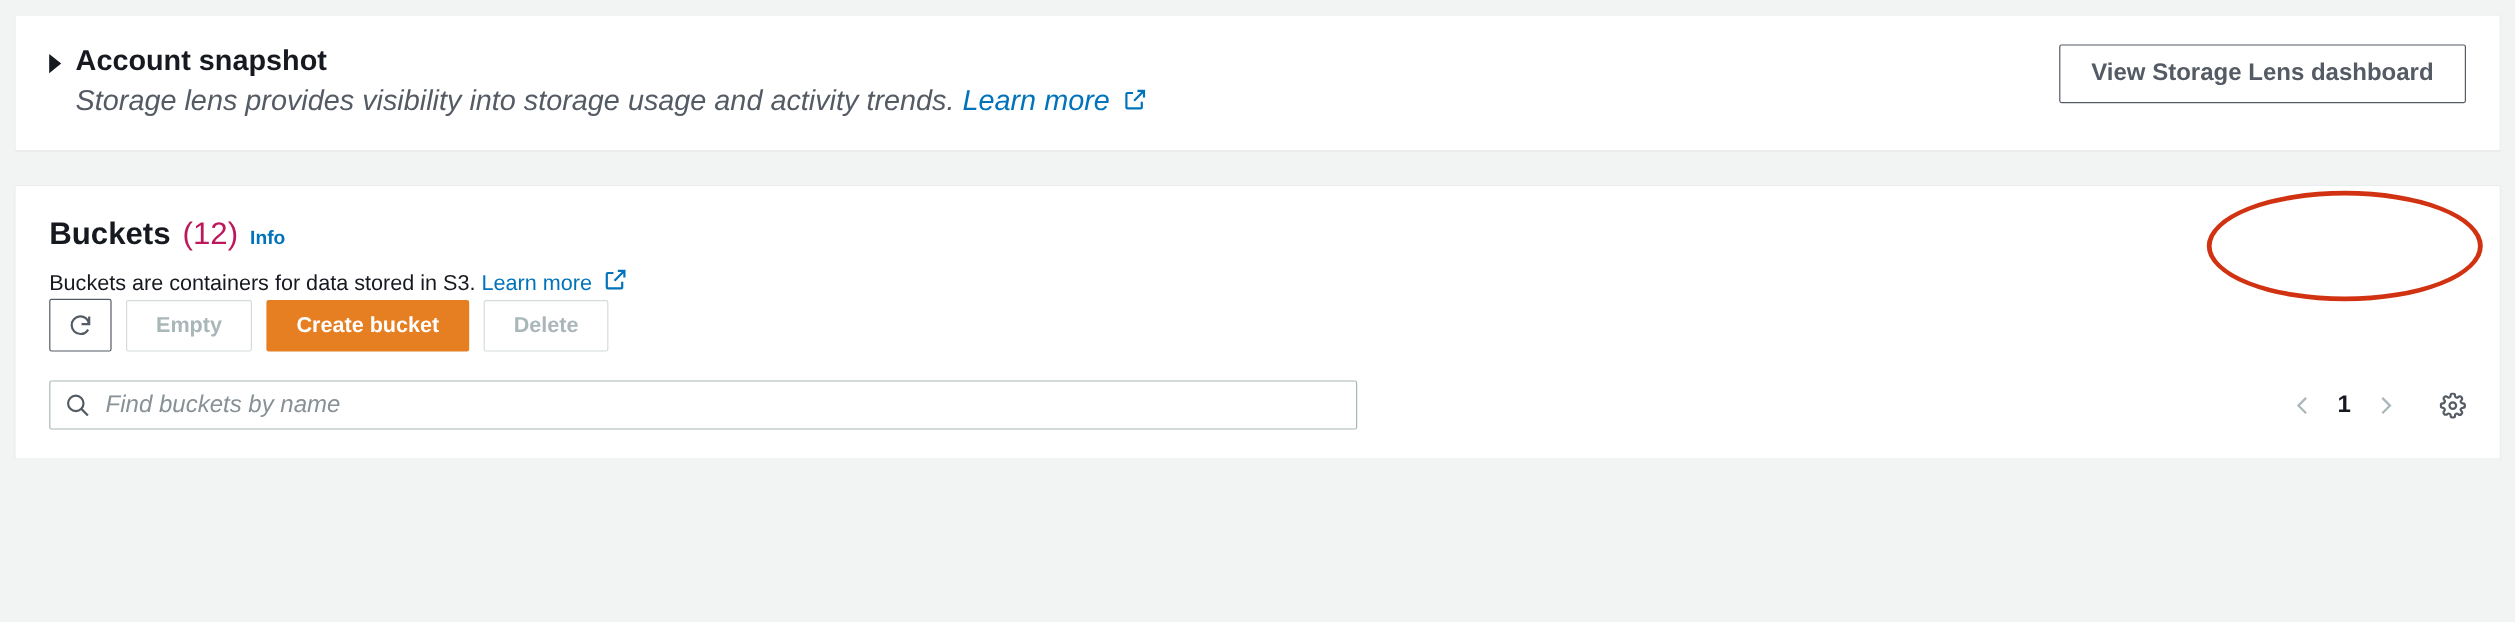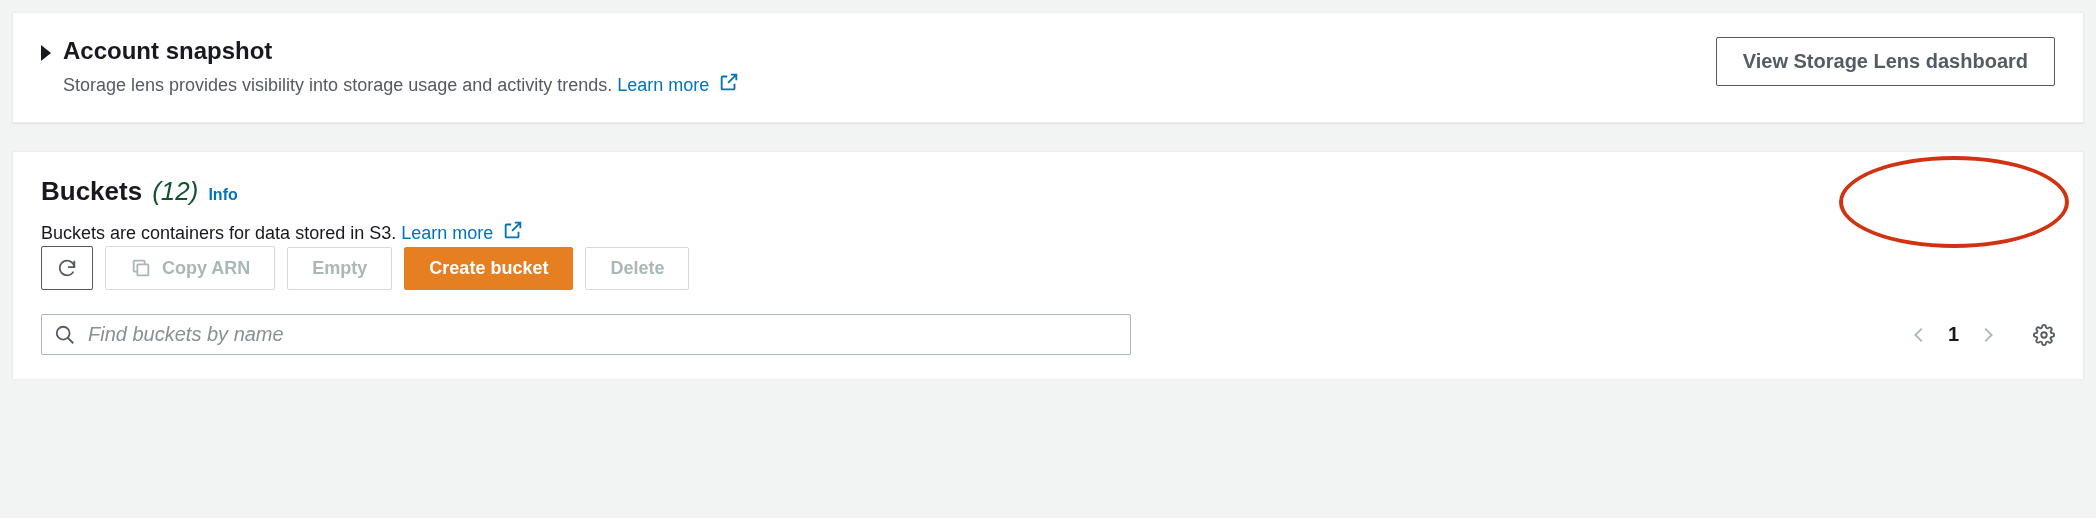--- a/index.html
+++ b/index.html
@@ -40,23 +40,24 @@
       margin-top: 8px;
       flex-shrink: 0;
       cursor: pointer;
     }
     .snapshot-title {
       font-size: 24px;
       font-weight: 700;
       color: #16191f;
     }
     .snapshot-desc {
-      font-size: 18px;
+      font-size: 24px;
       color: #545b64;
       margin-top: 6px;
+      font-style: italic;
     }
     .link {
       color: #0073bb;
       text-decoration: none;
       cursor: pointer;
     }
     .ext-icon {
       display: inline-block;
       vertical-align: -2px;
       margin-left: 4px;
@@ -108,23 +109,22 @@
       display: flex;
       align-items: baseline;
       gap: 10px;
     }
     .buckets-title {
       font-size: 26px;
       font-weight: 700;
     }
     .buckets-count {
       font-size: 26px;
-      color: #14532d;
+      color: #be185d;
       font-weight: 400;
-      font-style: italic;
     }
     .info-link {
       font-size: 16px;
       font-weight: 700;
       color: #0073bb;
       cursor: pointer;
     }
     .buckets-desc {
       font-size: 18px;
       color: #16191f;
@@ -247,27 +247,20 @@
           </span>
         </a>
       </div>
     </div>
     <div class="buttons-row">
       <button class="btn btn-icon-only">
         <svg class="svg-ico" viewBox="0 0 24 24">
             <path d="M20 11A8 8 0 1 0 12 20a8 8 0 0 0 7-4M20 4v7h-7"></path>
           </svg>
       </button>
-      <button class="btn btn-disabled">
-        <svg class="svg-ico" viewBox="0 0 24 24">
-            <rect x="8" y="8" width="12" height="12" rx="1"></rect>
-            <path d="M16 8V5a1 1 0 0 0-1-1H5a1 1 0 0 0-1 1v10a1 1 0 0 0 1 1h3"></path>
-          </svg>
-        <span>Copy ARN</span>
-      </button>
       <button class="btn btn-disabled">Empty</button>
       <button class="btn btn-primary">Create bucket</button>
       <button class="btn btn-disabled">Delete</button>
     </div>
     <div class="highlight-ellipse"></div>
   </div>
 
   <div class="search-row">
     <div class="search-box">
       <svg class="svg-ico" viewBox="0 0 24 24" style="color:#545b64;">

